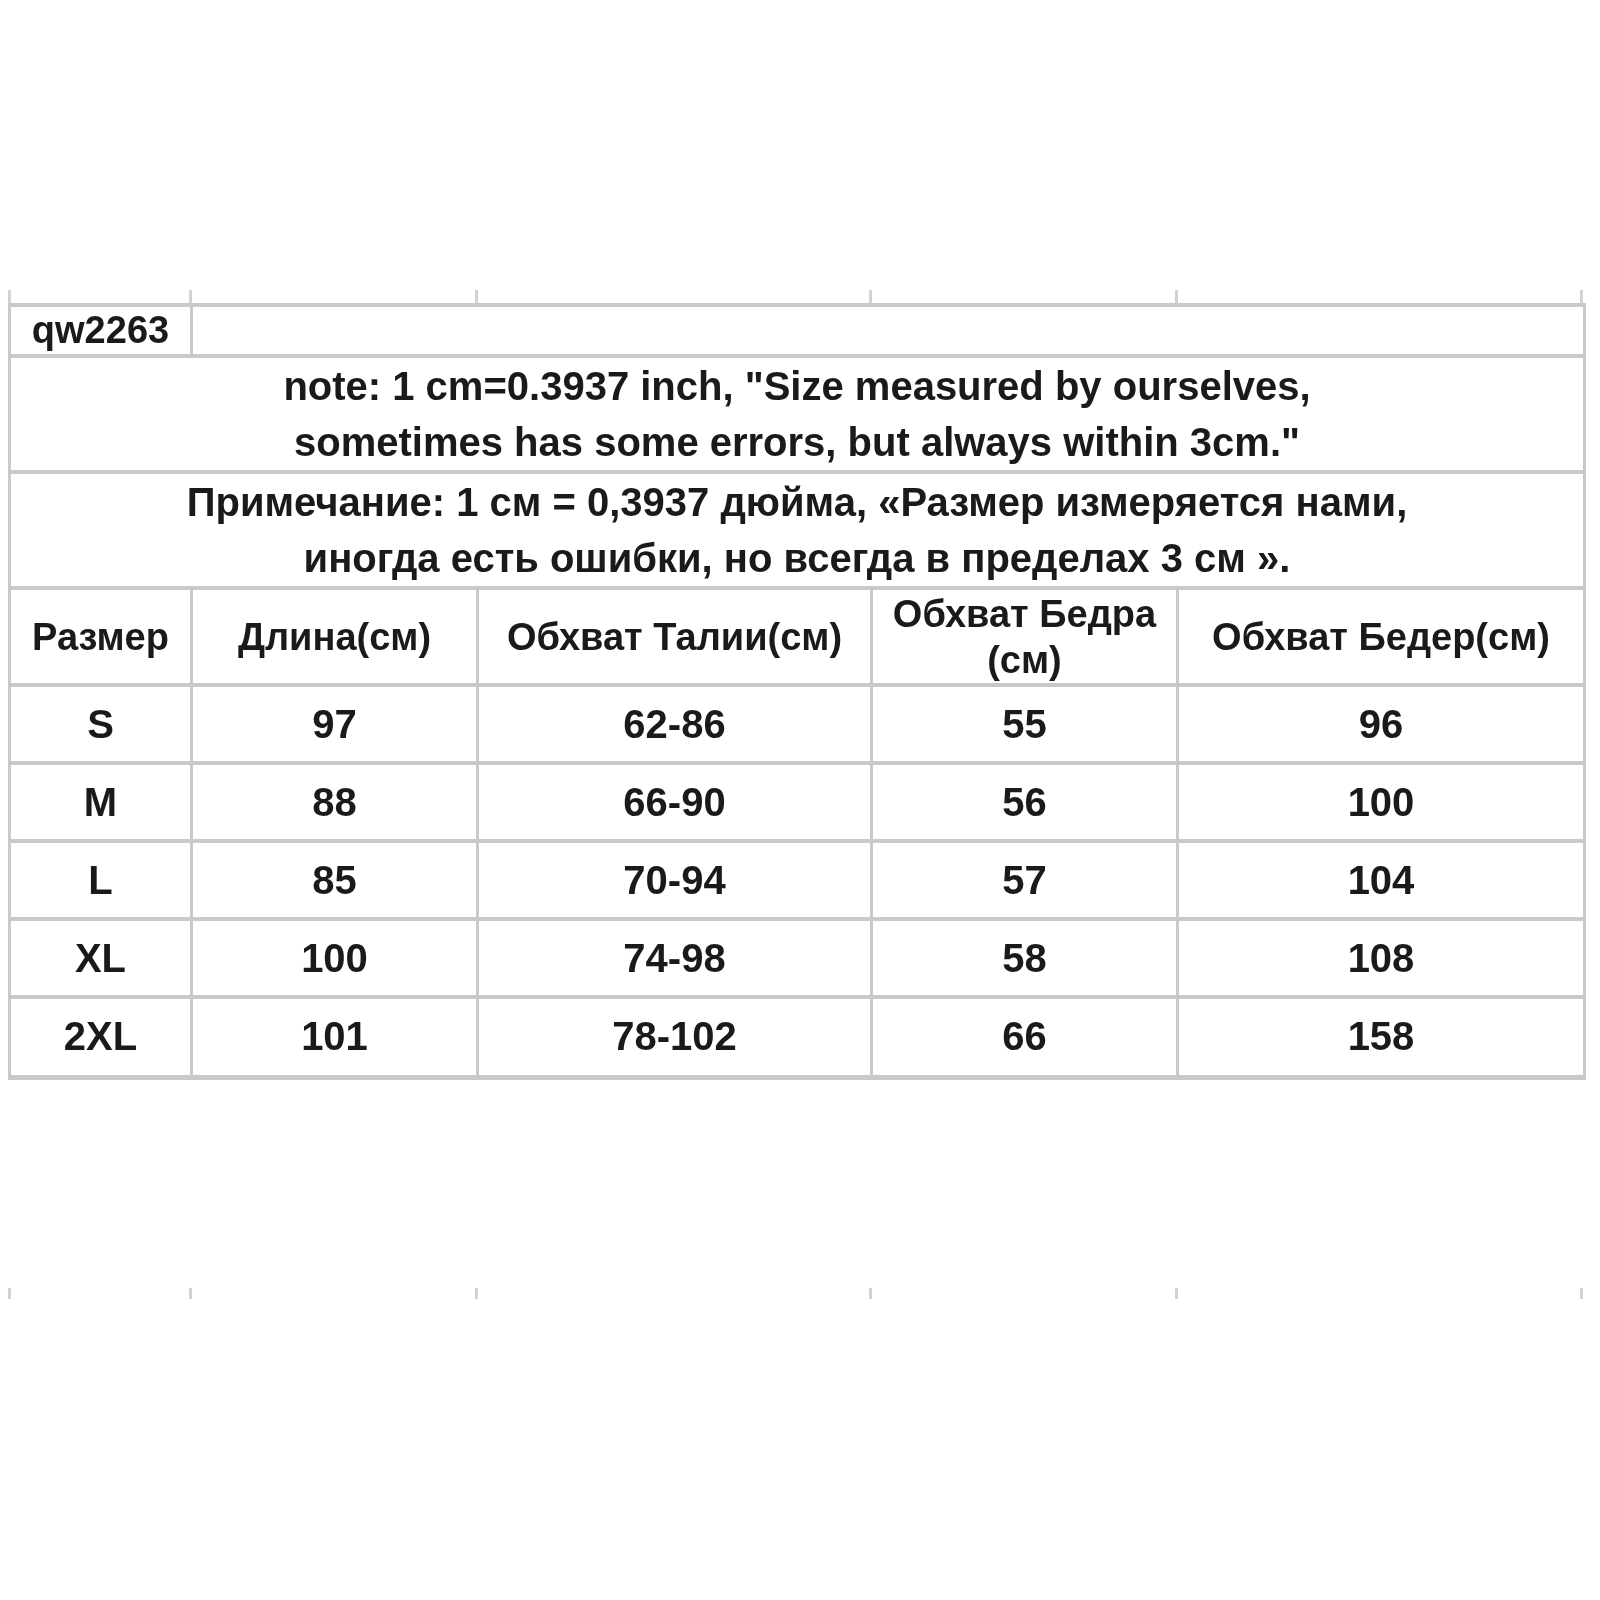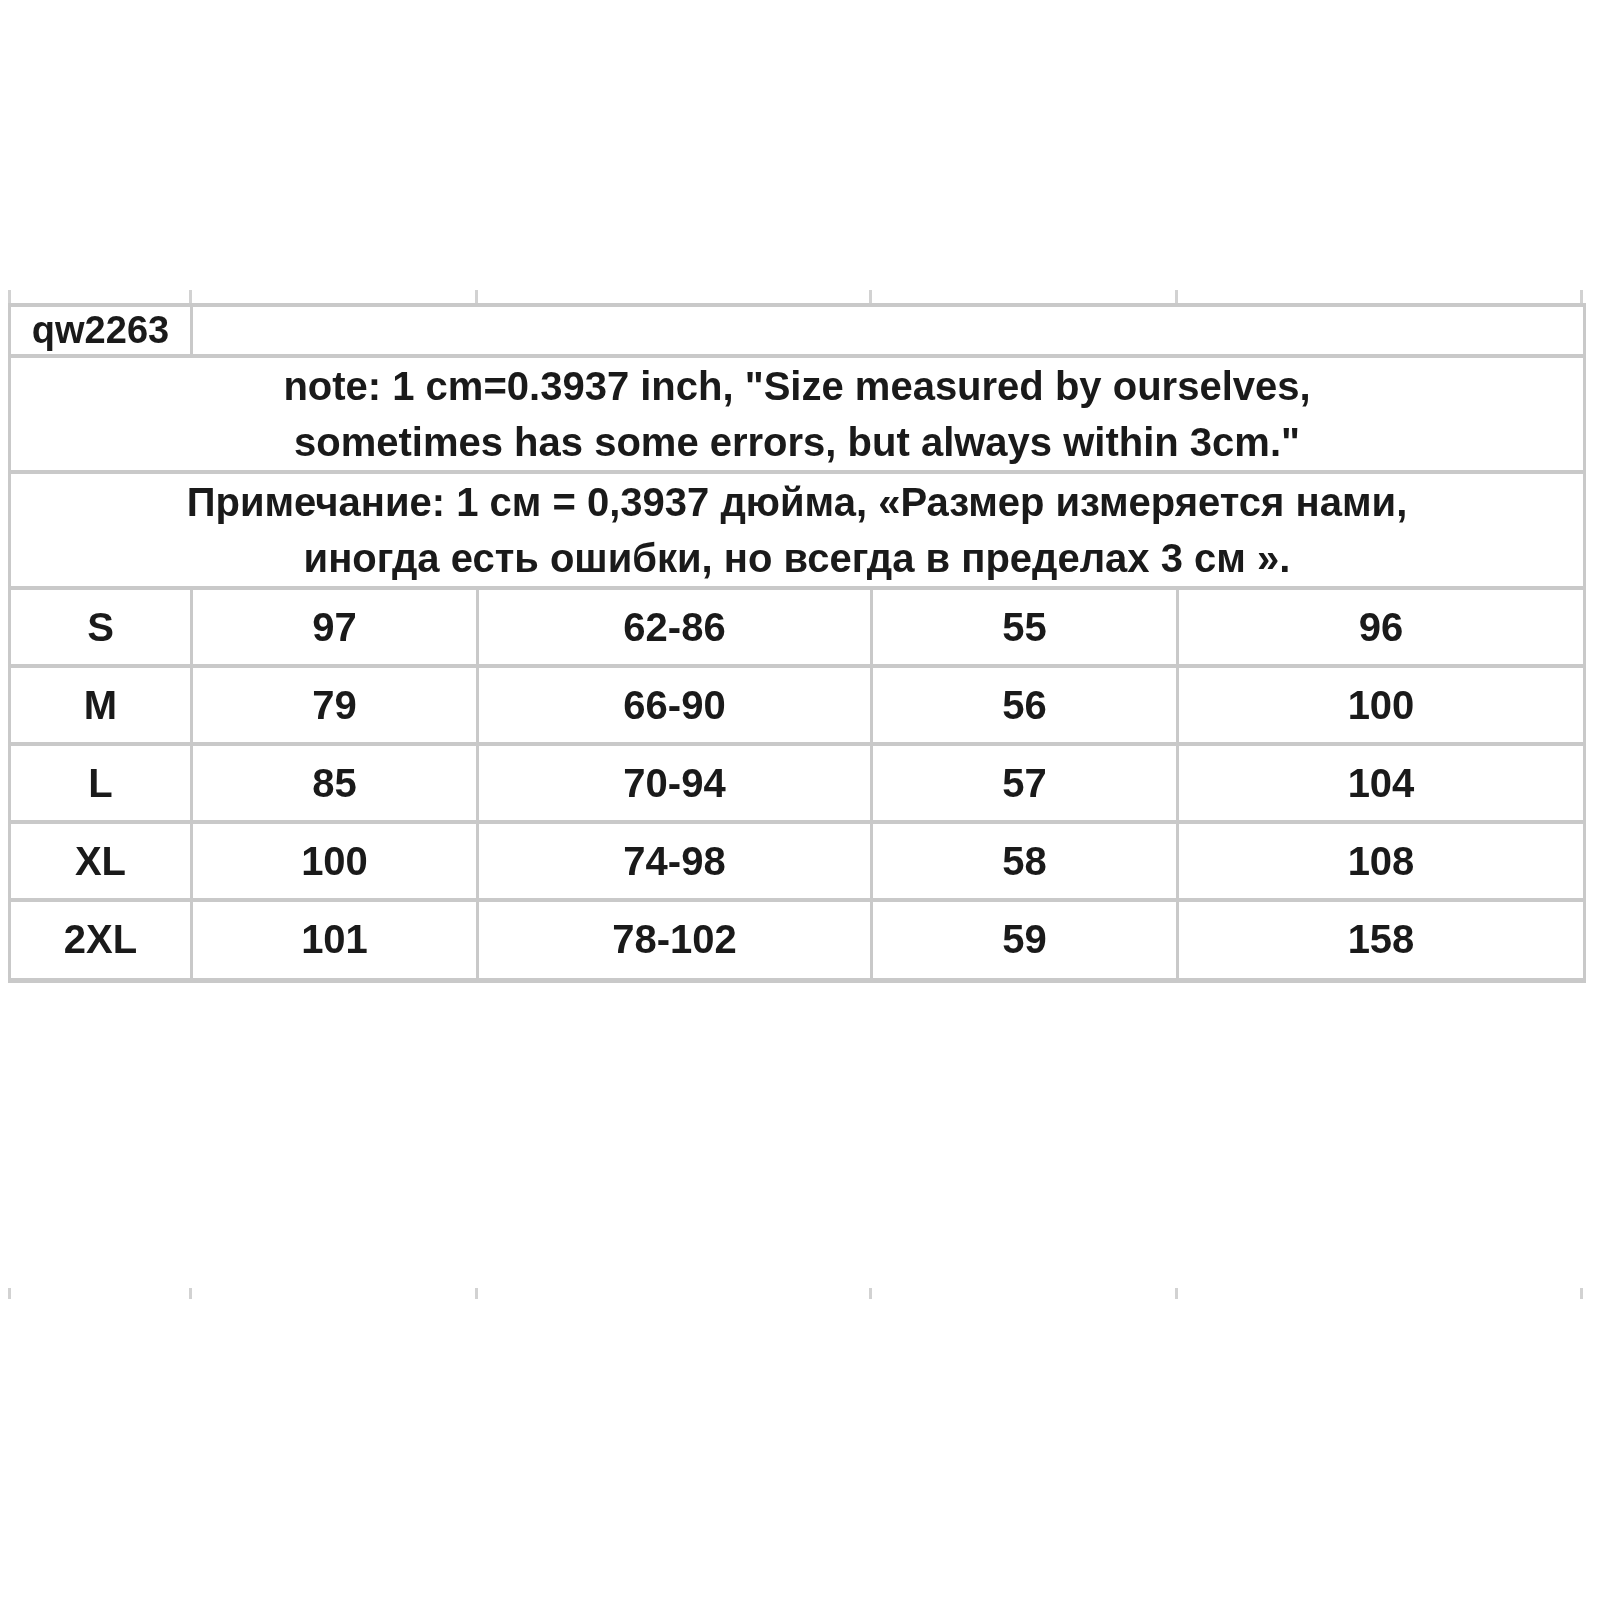--- a/index.html
+++ b/index.html
@@ -95,32 +95,39 @@
     </tr>
 
     <tr class="r-note-ru">
       <td colspan="5" class="note-cell">
         <div>Примечание: 1 см = 0,3937 дюйма, «Размер измеряется нами,</div>
         <div>иногда есть ошибки, но всегда в пределах 3 см ».</div>
       </td>
     </tr>
 
 
+    <tr class="r-head-ru">
+      <td class="head-ru-cell">Размер</td>
+      <td class="head-ru-cell">Длина(см)</td>
+      <td class="head-ru-cell">Обхват Талии(см)</td>
+      <td class="head-ru-cell">Обхват Бедра (см)</td>
+      <td class="head-ru-cell">Обхват Бедер(см)</td>
+    </tr>
 
     <tr class="r-size">
       <td class="data-cell">S</td>
       <td class="data-cell">97</td>
       <td class="data-cell">62-86</td>
       <td class="data-cell">55</td>
       <td class="data-cell">96</td>
     </tr>
 
     <tr class="r-size">
       <td class="data-cell">M</td>
-      <td class="data-cell">79</td>
+      <td class="data-cell">88</td>
       <td class="data-cell">66-90</td>
       <td class="data-cell">56</td>
       <td class="data-cell">100</td>
     </tr>
 
     <tr class="r-size">
       <td class="data-cell">L</td>
       <td class="data-cell">85</td>
       <td class="data-cell">70-94</td>
       <td class="data-cell">57</td>
@@ -132,21 +139,21 @@
       <td class="data-cell">100</td>
       <td class="data-cell">74-98</td>
       <td class="data-cell">58</td>
       <td class="data-cell">108</td>
     </tr>
 
     <tr class="r-size r-size-last">
       <td class="data-cell">2XL</td>
       <td class="data-cell">101</td>
       <td class="data-cell">78-102</td>
-      <td class="data-cell">59</td>
+      <td class="data-cell">66</td>
       <td class="data-cell">158</td>
     </tr>
   </tbody>
     </table>
 
   <div class="tick tick-bottom" style="left:8px"></div>
   <div class="tick tick-bottom" style="left:189px"></div>
   <div class="tick tick-bottom" style="left:475px"></div>
   <div class="tick tick-bottom" style="left:869px"></div>
   <div class="tick tick-bottom" style="left:1175px"></div>

